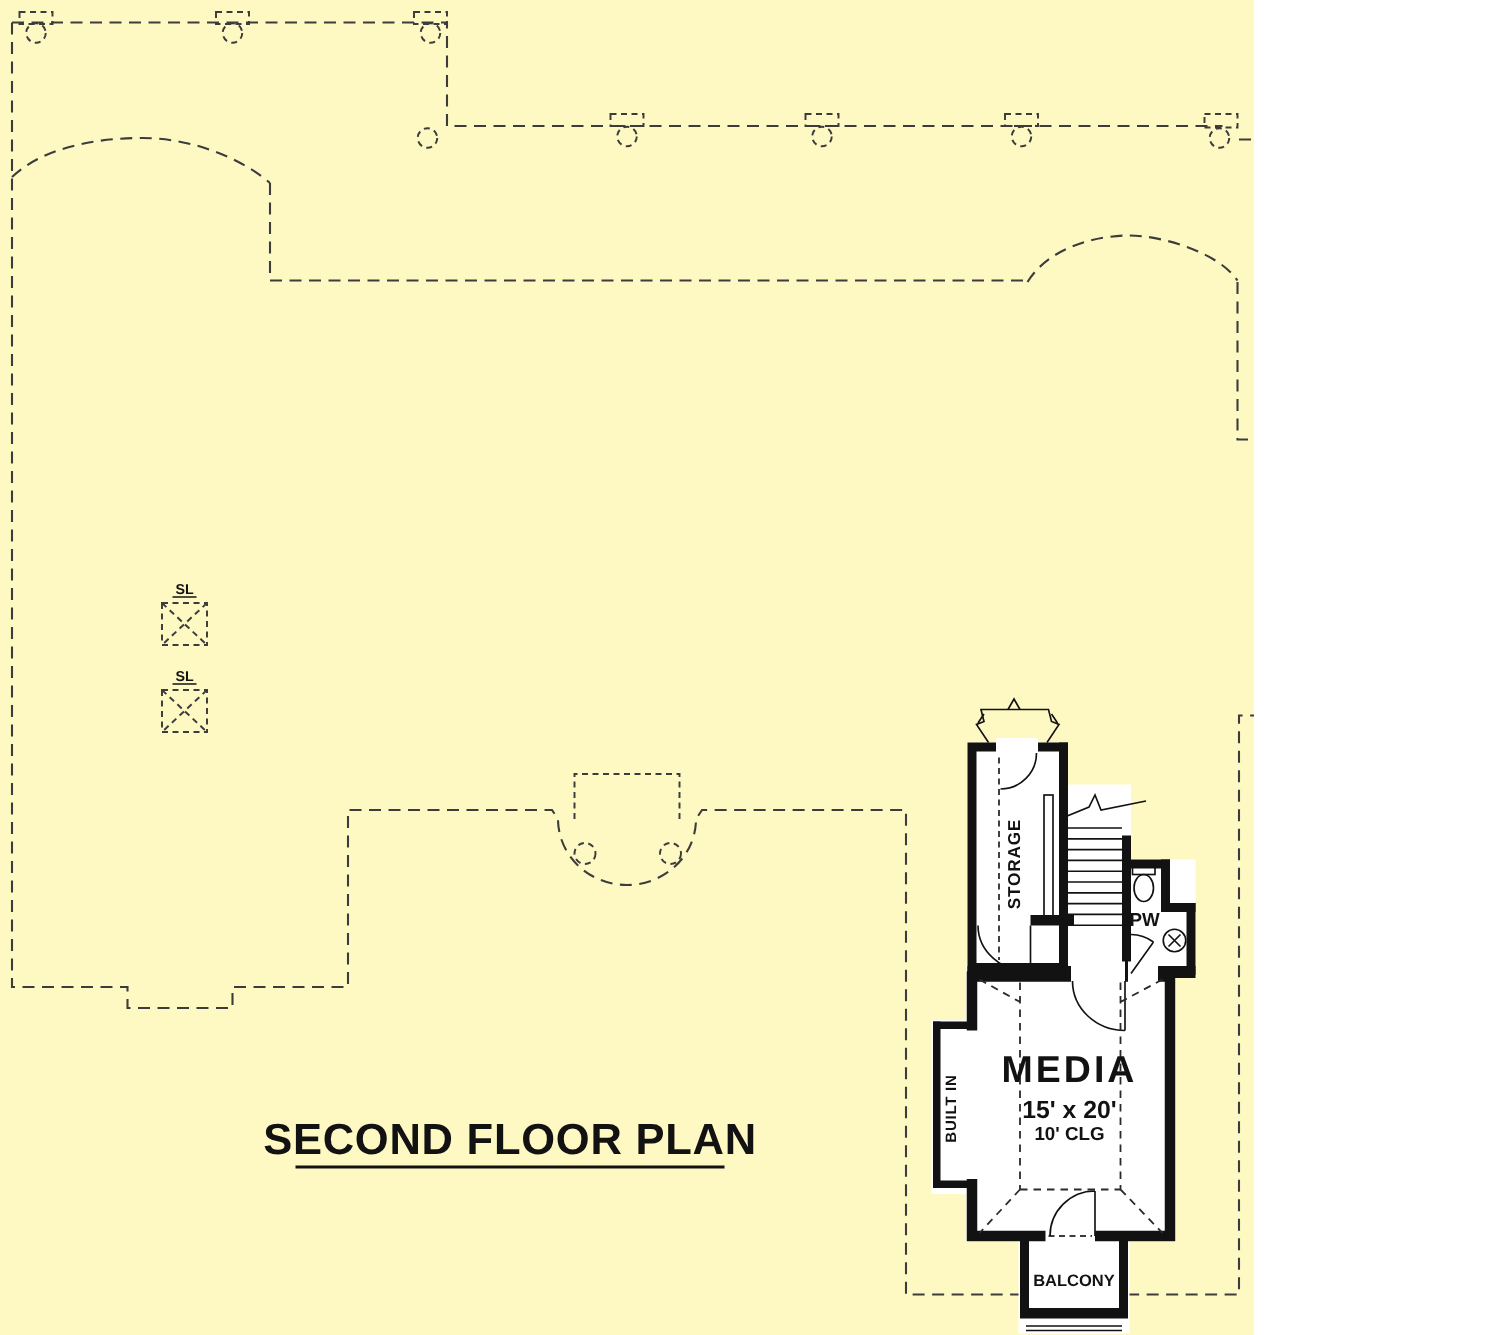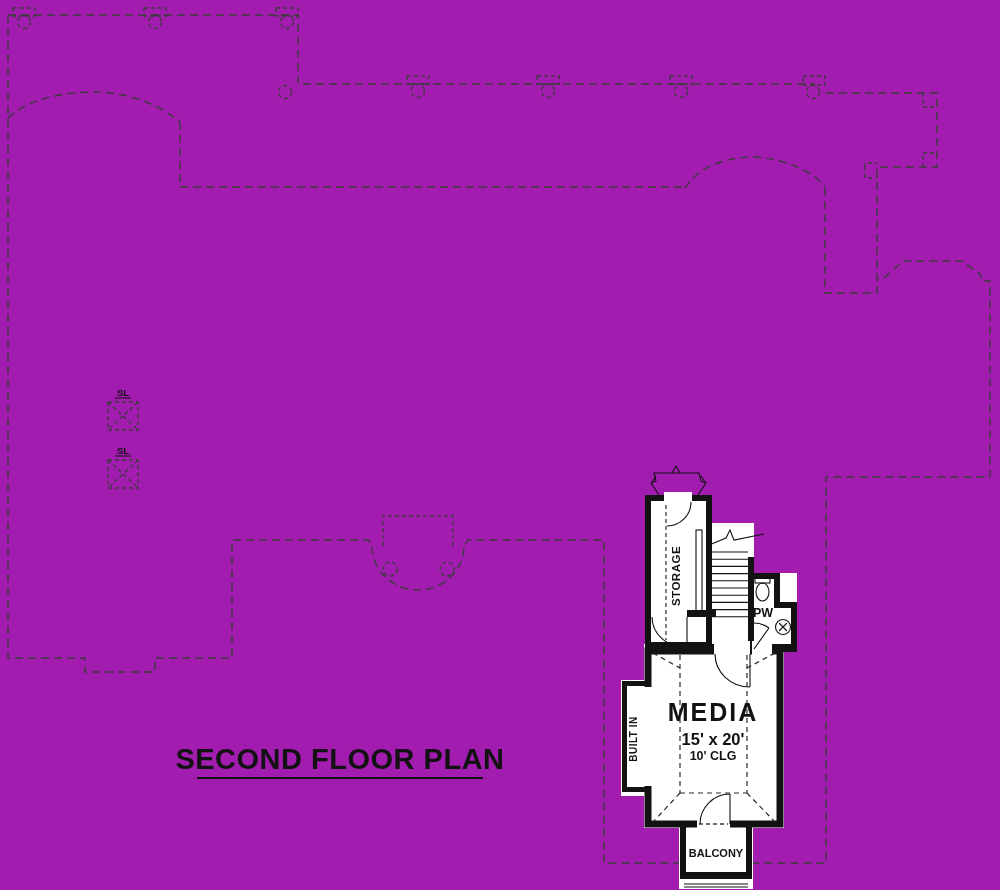--- a/index.html
+++ b/index.html
@@ -1,19 +1,19 @@
 <!DOCTYPE html>
 <html><head>
 <meta charset="utf-8">
 <style>
   html,body{margin:0;padding:0;background:#ffffff;}
   .sheet{
     position:relative;
-    width:1000px;height:890px;
-    background:#a21caf;
+    width:836px;height:890px;
+    background:#fef9c3;
     font-family:"Liberation Sans", sans-serif;
     overflow:hidden;
     text-align:right;
   }
   svg text{
     font-family:"Liberation Sans", sans-serif;
     fill:#121212;
     font-weight:bold;
   }
   .dash{stroke:#3c3c3c;stroke-width:1.4;fill:none;stroke-dasharray:8 5;}

